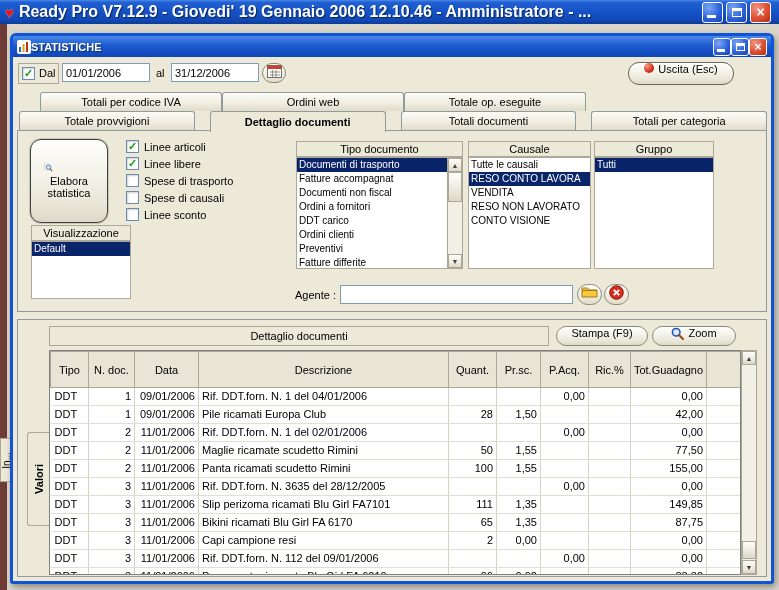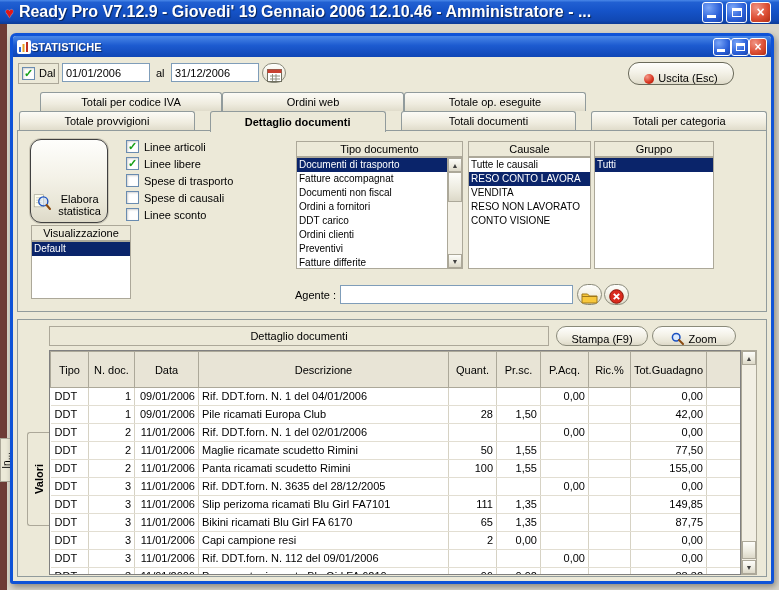--- a/index.html
+++ b/index.html
@@ -44,39 +44,39 @@
   
   .dal-box { position:absolute; left:5px; top:6px; width:41px; height:21px; border:1px solid #aca899; }
   .cb { width:13px; height:13px; background:#fff; border:1px solid #6a8cb0;
     box-shadow:inset 1px 1px 2px rgba(0,0,0,.18); display:inline-flex; align-items:center; justify-content:center;
     color:#18a018; font-weight:bold; font-size:11px; line-height:1; }
   .dal-cb { position:absolute; left:9px; top:10px; }
   .lbl { position:absolute; font-size:11px; }
   .xp-input { position:absolute; border:1px solid #7f9db9; background:#fff; height:19px;
     font:11px "Liberation Sans", sans-serif; padding:1px 3px; }
   .xp-btn { background:linear-gradient(180deg,#fefefc,#f4f2e8 45%,#e8e5d6 80%,#ddd9c8);
-    border:1px solid #8a8a7a; border-radius:11px; display:flex; align-items:flex-end; justify-content:center;
+    border:1px solid #8a8a7a; border-radius:11px; display:flex; align-items:flex-start; justify-content:center;
     gap:4px; font:11px "Liberation Sans", sans-serif; position:absolute; }
   .cal-btn { left:249px; top:6px; width:24px; height:20px; }
   .uscita-btn { left:615px; top:5px; width:106px; height:23px; border-color:#6a6a5a; }
   .red-dot { width:10px; height:10px; border-radius:50%; background:radial-gradient(circle at 32% 28%, #f59a8a, #d6311c 60%, #9c1408); }
 
   
   .tabs-row1 { position:absolute; left:27px; top:35px; width:546px; height:19px; display:flex; }
   .tabs-row2 { position:absolute; left:6px; top:54px; width:748px; height:19px; display:flex; z-index:2;gap:15px; }
   .tab { flex:1; border:1px solid #919b9c; border-bottom:none; border-radius:3px 3px 0 0;
     background:linear-gradient(180deg,#fcfbf6,#efecdf 60%,#e0dccb);
     display:flex; align-items:center; justify-content:center; font-size:11px; height:19px; }
   .tab.active { background:#ece9d8; font-weight:bold; height:21px; }
 
   
   .panel { position:absolute; left:4px; top:73px; width:750px; height:182px;
     border:1px solid #919b9c; background:#ece9d8; }
-  .elabora { left:12px; top:8px; width:78px; height:84px; flex-direction:row; gap:3px;
-    border:1px solid #404040; box-shadow:0 0 0 1px rgba(170,165,150,.5); text-align:center; padding:5px 2px; }
+  .elabora { left:12px; top:8px; width:78px; height:84px; flex-direction:column; gap:3px;
+    border:1px solid #404040; box-shadow:0 0 0 1px rgba(170,165,150,.5); text-align:center; padding:23px 2px; }
   .options { position:absolute; left:108px; top:9px; display:flex; flex-direction:column; gap:4px; }
   .opt-row { display:flex; align-items:center; gap:5px; height:13px; }
   .list-header { position:absolute; height:16px; border:1px solid #aca899; background:#ece9d8;
     text-align:center; line-height:14px; font-size:11px; }
   .list-body { position:absolute; border:1px solid #aca899; background:#fff; overflow:hidden; }
   .li { height:14px; line-height:14px; padding:0 2px; white-space:nowrap; font-size:10px; }
   .li.sel { background:#0a246a; color:#fff; }
   .viz-h { left:13px; top:94px; width:100px; }
   .viz-b { left:13px; top:110px; width:100px; height:58px; }
   .tipo-h { left:278px; top:10px; width:167px; }

